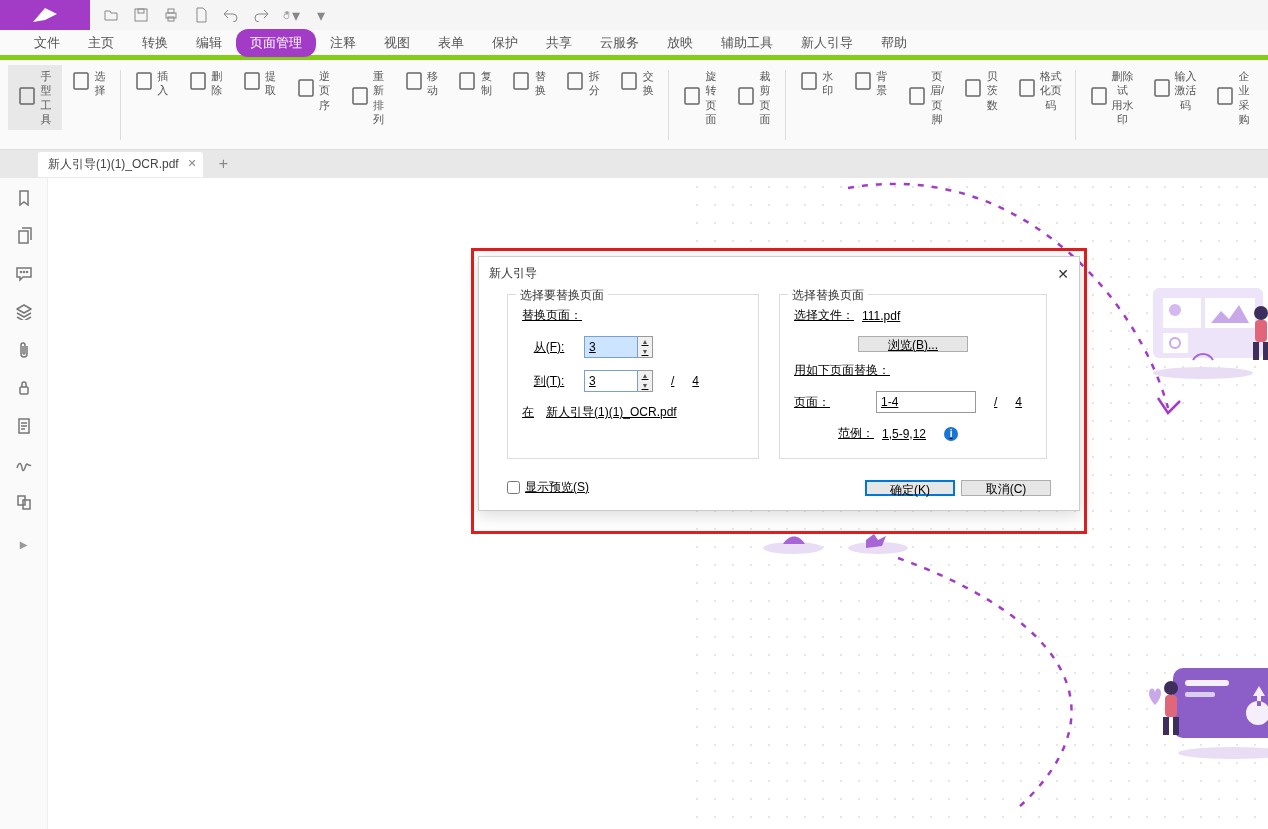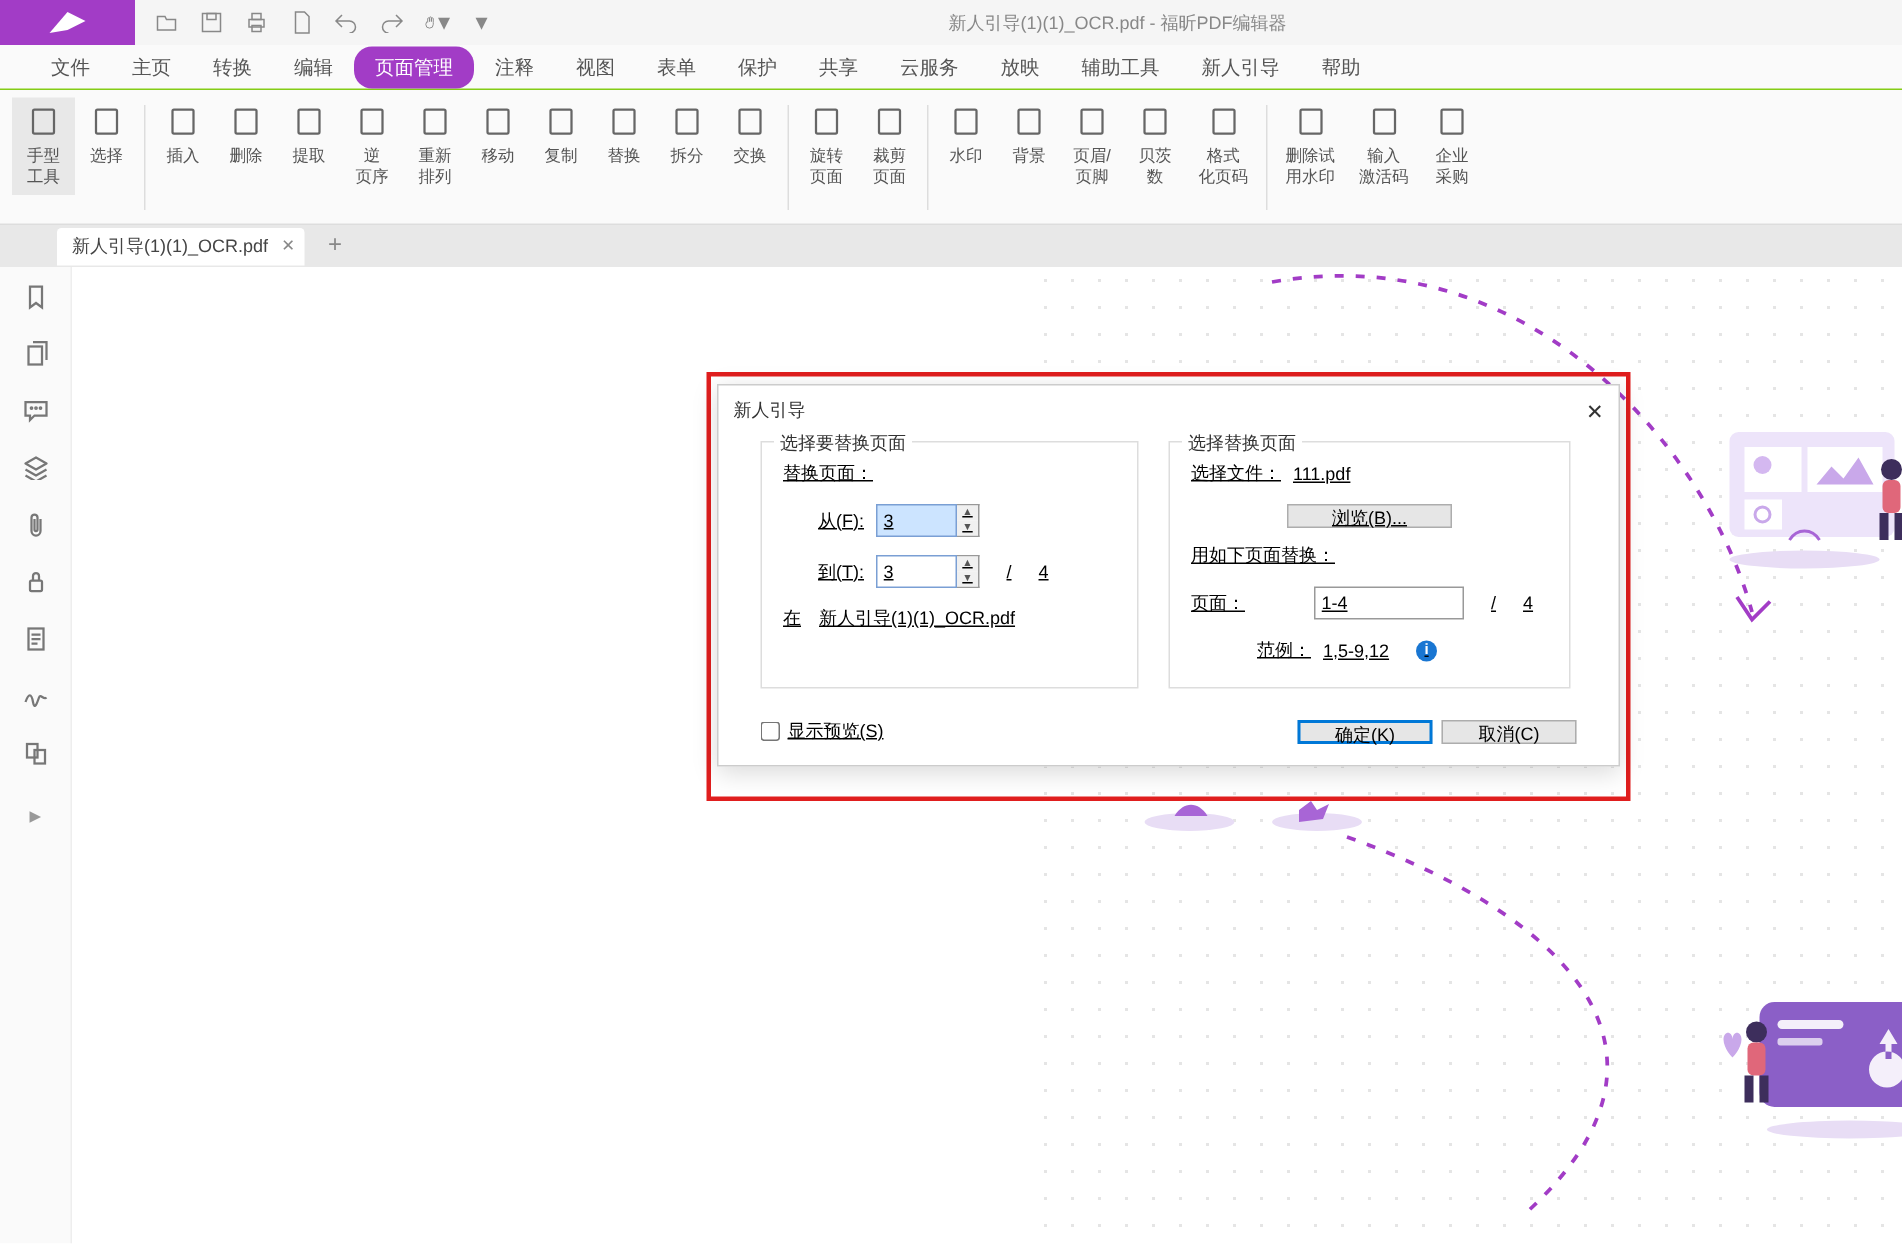--- a/index.html
+++ b/index.html
@@ -7,27 +7,27 @@
 
 
 .title-bar { height: 30px; background: #f5f5f5; display: flex; align-items: center; }
 .logo { width: 90px; height: 30px; background: #a23cc6; display: flex; align-items: center; justify-content: center; }
 .logo svg { fill: #fff; }
 .qat { display: flex; align-items: center; gap: 12px; padding: 0 12px; }
 .qat-btn { width: 18px; height: 18px; display: flex; align-items: center; justify-content: center; color: #888; cursor: pointer; }
 .title-text { flex: 1; text-align: center; font-size: 12px; color: #888; }
 
 
-.menu-bar { height: 30px; background: #fafafa; display: flex; align-items: center; padding: 0 20px; gap: 0; border-bottom: 1px solid #84cc16; }
+.menu-bar { height: 30px; background: #fafafa; display: flex; align-items: center; padding: 0 20px; gap: 0; border-bottom: 5px solid #84cc16; }
 .menu-item { padding: 5px 14px; font-size: 13px; color: #555; cursor: pointer; border-radius: 12px; }
 .menu-item.active { background: #a23cc6; color: #fff; }
 
 
 .ribbon { height: 90px; background: #fafafa; display: flex; align-items: flex-start; padding: 5px 8px; border-bottom: 1px solid #ddd; }
-.ribbon-btn { display: flex; flex-direction: column; align-items: center; justify-content: flex-start; padding: 4px 8px; min-width: 42px; font-size: 11px; color: #555; cursor: pointer; text-align: center; line-height: 1.3; }
+.ribbon-btn { display: flex; flex-direction: row; align-items: center; justify-content: flex-start; padding: 4px 8px; min-width: 42px; font-size: 11px; color: #555; cursor: pointer; text-align: center; line-height: 1.3; }
 .ribbon-btn.selected { background: #e8e8e8; }
 .ribbon-icon { width: 24px; height: 24px; margin-bottom: 4px; display: flex; align-items: center; justify-content: center; color: #666; }
 .ribbon-sep { width: 1px; height: 70px; background: #ddd; margin: 5px 4px; }
 .ribbon-label { white-space: pre-line; }
 
 
 .tab-bar { height: 28px; background: #e8e8e8; display: flex; align-items: center; padding: 0 8px; }
 .doc-tab { background: #fff; padding: 4px 24px 4px 10px; font-size: 12px; color: #444; border-radius: 3px 3px 0 0; position: relative; margin-left: 30px; }
 .tab-close { position: absolute; right: 6px; top: 5px; font-size: 11px; color: #888; cursor: pointer; }
 .tab-add { margin-left: 16px; font-size: 16px; color: #888; cursor: pointer; }
@@ -43,21 +43,21 @@
 .dialog-highlight { position: absolute; left: 471px; top: 248px; width: 616px; height: 286px; border: 3px solid #e01e1e; z-index: 9; }
 .dialog { position: absolute; left: 478px; top: 256px; width: 602px; background: #fff; border: 1px solid #ccc; box-shadow: 0 4px 16px rgba(0,0,0,0.15); font-size: 12px; z-index: 10; }
 .dlg-title { padding: 8px 10px; display: flex; justify-content: space-between; align-items: center; color: #333; }
 .dlg-close { cursor: pointer; font-size: 14px; }
 .dlg-body { padding: 4px 20px 10px 28px; display: flex; gap: 20px; text-decoration: underline; }
 .fieldset { border: 1px solid #ddd; padding: 12px 14px 16px 14px; position: relative; }
 .fieldset-left { width: 252px; }
 .fieldset-right { width: 268px; }
 .legend { position: absolute; top: -8px; left: 8px; background: #fff; padding: 0 4px; color: #333; }
 .row { display: flex; align-items: center; margin-top: 12px; gap: 8px; }
-.row label { min-width: 54px; text-align: right; }
+.row label { min-width: 54px; text-align: center; }
 .spin { display: flex; align-items: center; }
 .spin input { width: 54px; height: 22px; border: 1px solid #7a9fd4; padding: 0 4px; font-size: 12px; }
 .spin-btns { display: flex; flex-direction: column; border: 1px solid #999; border-left: none; }
 .spin-btns span { width: 14px; height: 10px; font-size: 7px; line-height: 10px; text-align: center; background: #f0f0f0; cursor: pointer; color: #555; }
 .btn { min-width: 90px; height: 16px; border: 1px solid #adadad; background: #e6e6e6; font-size: 12px; cursor: pointer; padding: 0 12px; }
 .btn.primary { border: 2px solid #0078d7; }
 .dlg-footer { display: flex; align-items: center; justify-content: space-between; padding: 10px 28px 14px 28px; }
 .checkbox { display: flex; align-items: center; gap: 5px; text-decoration: underline; }
 .checkbox input { width: 13px; height: 13px; }
 .btn-group { display: flex; gap: 6px; }
@@ -110,21 +110,20 @@
     <span class="qat-btn">
         <svg width="16" height="14" viewBox="0 0 16 14" fill="none" stroke="currentColor">
           <path d="M11 2l4 4-4 4M15 6H6a4 4 0 000 8"></path>
         </svg>
       </span>
     <span class="qat-btn"><svg width="16" height="16" viewBox="0 0 16 16" fill="none" stroke="currentColor">
           <path d="M5 8V4a1 1 0 012 0v3M7 7V3a1 1 0 012 0v4M9 7V4a1 1 0 012 0v4M11 8v2a4 4 0 01-8 0l1-3"></path>
         </svg> ▾</span>
     <span class="qat-btn">▾</span>
   </div>
-  <div class="title-text">新人引导(1)(1)_OCR.pdf - 福昕PDF编辑器</div>
   <div style="width:120px"></div>
 </div>
 
 <div class="menu-bar" id="menu-bar">
     <div class="menu-item">文件</div>
     <div class="menu-item">主页</div>
     <div class="menu-item">转换</div>
     <div class="menu-item">编辑</div>
     <div class="menu-item active">页面管理</div>
     <div class="menu-item">注释</div>

